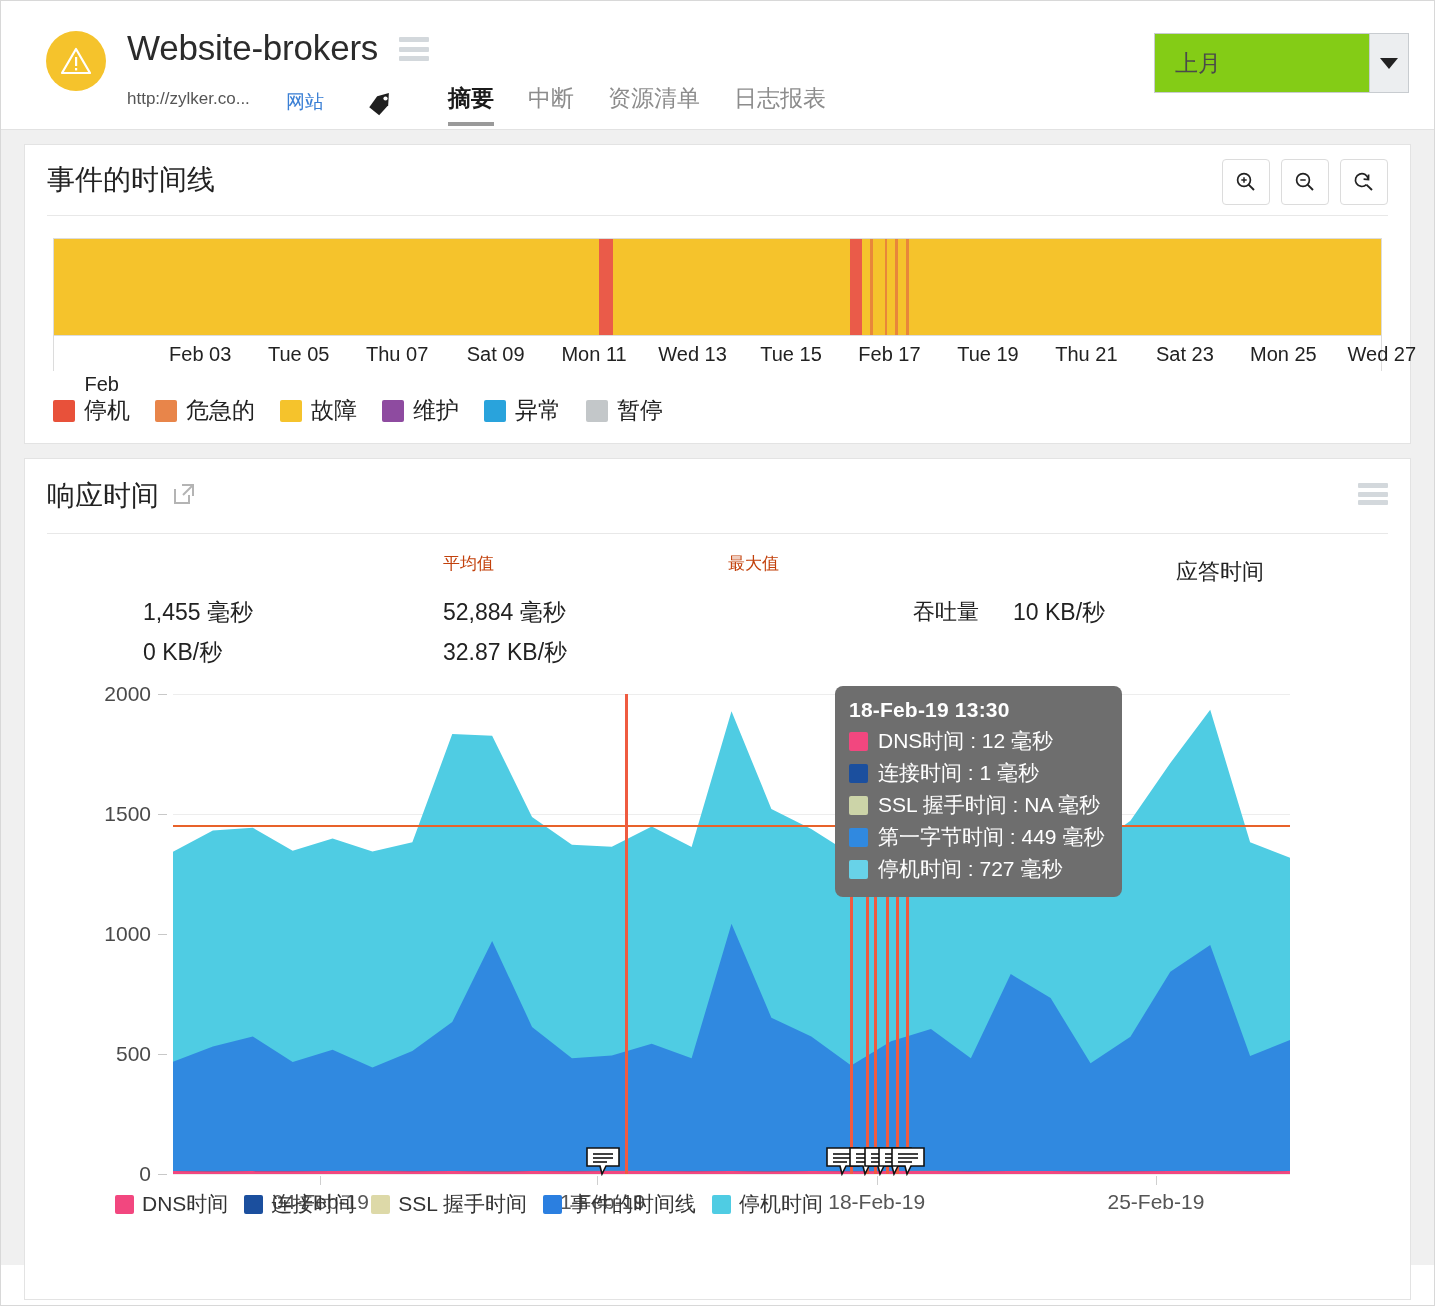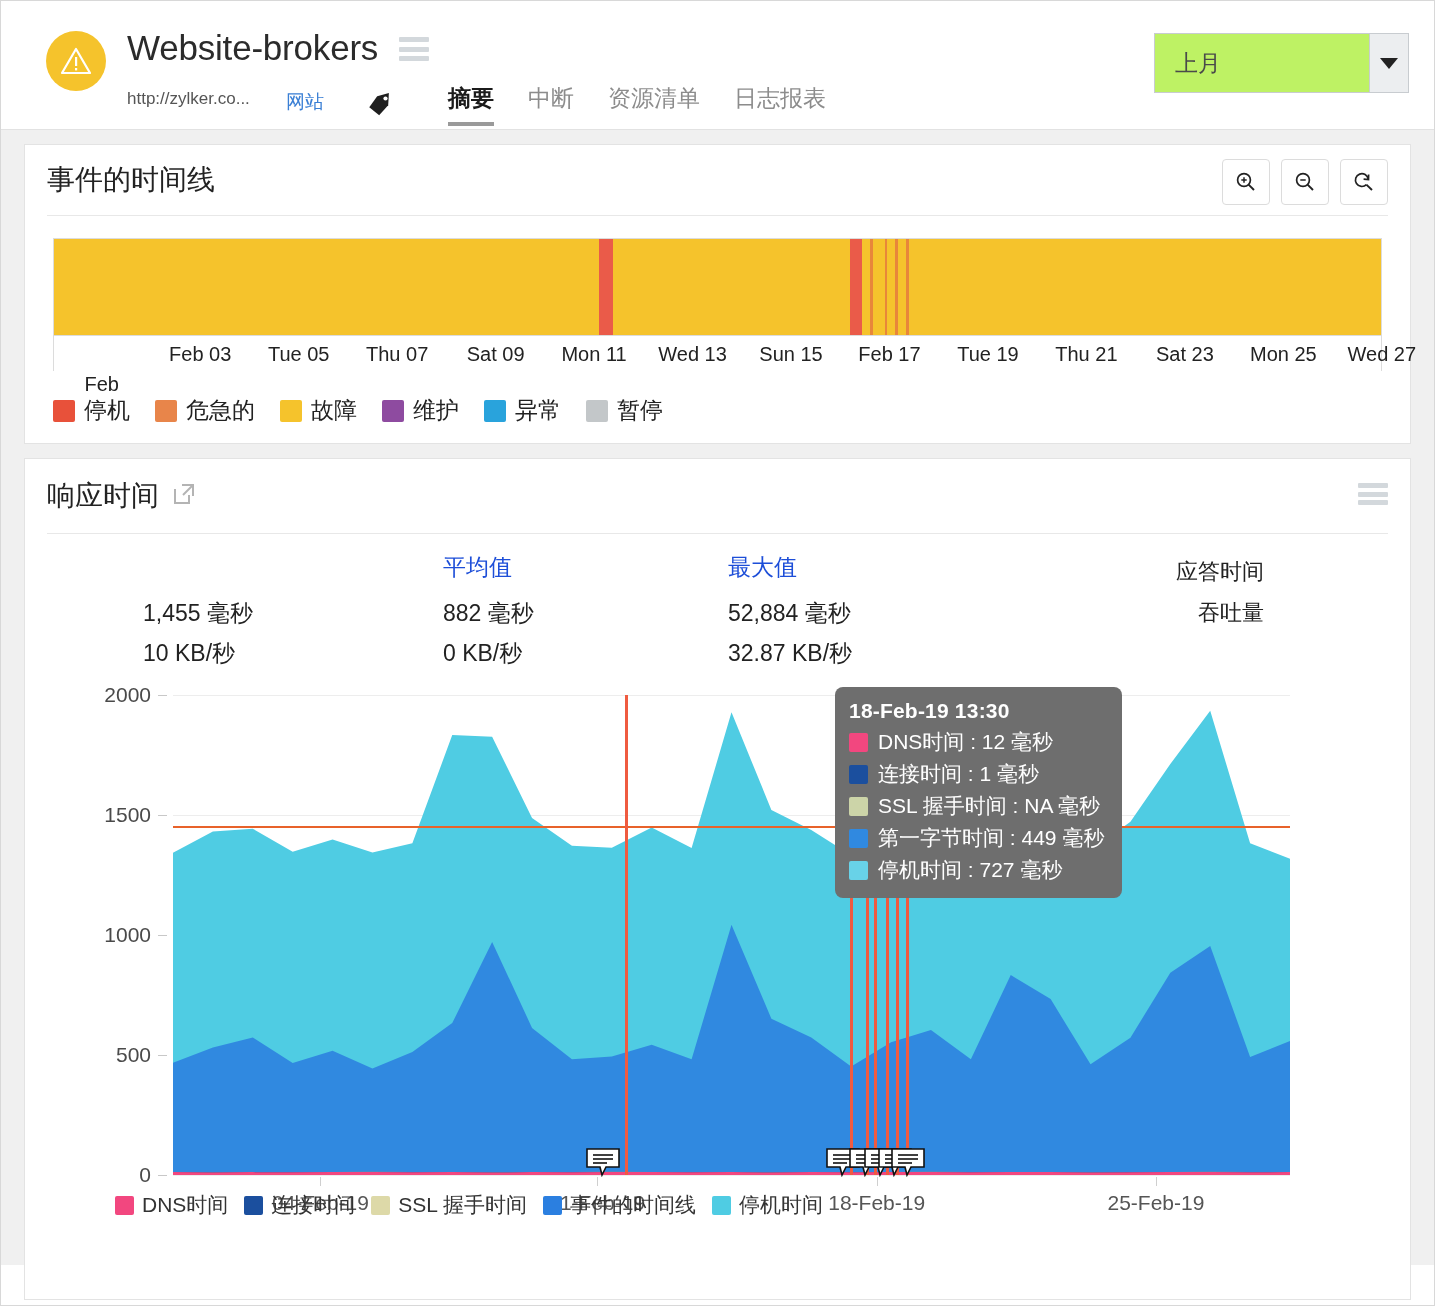--- a/index.html
+++ b/index.html
@@ -19,21 +19,21 @@
   .title{position:absolute;left:126px;top:27px;font-size:35px;color:#2b2b2b;font-weight:400;letter-spacing:-.2px;}
   .title-menu{position:absolute;left:398px;top:36px;width:30px;height:24px;display:flex;flex-direction:column;justify-content:space-between;}
   .title-menu i{display:block;height:5px;background:#d3d8dc;border-radius:1px;}
   .url{position:absolute;left:126px;top:88px;font-size:17px;color:#555;}
   .site-link{position:absolute;left:285px;top:88px;font-size:19px;color:#3a7fd5;cursor:pointer;}
   .tag-icon{position:absolute;left:365px;top:88px;}
   .tabs{position:absolute;left:447px;top:82px;display:flex;align-items:flex-end;gap:34px;}
   .tab{position:relative;font-size:23px;color:#8c8c8c;padding-bottom:12px;cursor:pointer;}
   .tab.active{color:#1b1b1b;font-weight:bold;}
   .tab.active:after{content:"";position:absolute;left:0;right:0;bottom:0;height:4px;background:#9a9a9a;}
-  .period-select{position:absolute;right:25px;top:32px;width:255px;height:60px;border:1px solid #c8ccd0;background:#bef264;box-sizing:border-box;display:flex;align-items:center;cursor:pointer;}
+  .period-select{position:absolute;right:25px;top:32px;width:255px;height:60px;border:1px solid #c8ccd0;background:#84cc16;box-sizing:border-box;display:flex;align-items:center;cursor:pointer;}
   .period-select .val{flex:1;padding-left:20px;font-size:23px;color:#4a4a4a;}
   .period-select .arrowbox{width:38px;height:58px;background:#eceef0;border-left:1px solid #c8ccd0;display:flex;align-items:center;justify-content:center;}
   .caret{width:0;height:0;border-left:9px solid transparent;border-right:9px solid transparent;border-top:11px solid #222;}
 
   
   .body{background:#f0f0f0;padding:14px 23px 0 23px;box-sizing:border-box;height:1135px;}
   .card{background:#fff;border:1px solid #e3e3e3;box-sizing:border-box;}
   .card-head{position:relative;height:70px;display:flex;align-items:center;padding:0 22px;}
   .card-title{font-size:28px;color:#222;}
   .ext-icon{margin-left:12px;}
@@ -50,21 +50,21 @@
   .tl-ev{position:absolute;top:0;bottom:0;}
   .tl-axis{position:relative;height:36px;background:#fff;border-top:1px solid #dcdcdc;}
   .tl-tick{position:absolute;top:7px;font-size:20px;color:#222;transform:translateX(-50%);white-space:nowrap;}
   .tl-legend{display:flex;align-items:center;gap:9px;padding:24px 0 20px 28px;}
   .lg-item{display:flex;align-items:center;gap:9px;margin-right:16px;}
   .lg-sw{width:22px;height:22px;border-radius:2px;}
   .lg-tx{font-size:23px;color:#222;}
 
   
   .stats{display:grid;grid-template-columns:300px 285px 285px 285px;padding:18px 0 0 118px;}
-  .st-h{font-size:23px;color:#1d4ed8;padding-bottom:10px;}
+  .st-h{font-size:17px;color:#c2410c;padding-bottom:10px;}
   .st-lbl{font-size:22px;color:#222;text-align:right;padding-right:34px;line-height:40px;}
   .st-val{font-size:23px;color:#222;line-height:40px;}
 
   
   .chart-area{position:relative;height:530px;margin:22px 0 0 0;}
   .yaxis{position:absolute;left:0;top:0;width:142px;height:480px;}
   .ylab{position:absolute;right:16px;font-size:21px;color:#4a4a4a;transform:translateY(-50%);}
   .plot{position:absolute;left:148px;top:0;right:120px;height:480px;}
   .gridline{position:absolute;left:0;right:0;height:1px;background:#ededed;}
   .avgline{position:absolute;left:0;right:0;height:2px;background:#e8622a;}
@@ -175,21 +175,21 @@
               <div class="tl-ev" style="left: 64.2%; width: 0.2%; background: rgb(232, 134, 58);"></div>
             </div>
           <div class="tl-axis" id="tl-axis">
               <div class="tl-tick" style="left: 3.6%; margin-top: 30px;">Feb</div>
               <div class="tl-tick" style="left: 11.02%;">Feb 03</div>
               <div class="tl-tick" style="left: 18.44%;">Tue 05</div>
               <div class="tl-tick" style="left: 25.86%;">Thu 07</div>
               <div class="tl-tick" style="left: 33.28%;">Sat 09</div>
               <div class="tl-tick" style="left: 40.7%;">Mon 11</div>
               <div class="tl-tick" style="left: 48.12%;">Wed 13</div>
-              <div class="tl-tick" style="left: 55.54%;">Sun 15</div>
+              <div class="tl-tick" style="left: 55.54%;">Tue 15</div>
               <div class="tl-tick" style="left: 62.96%;">Feb 17</div>
               <div class="tl-tick" style="left: 70.38%;">Tue 19</div>
               <div class="tl-tick" style="left: 77.8%;">Thu 21</div>
               <div class="tl-tick" style="left: 85.22%;">Sat 23</div>
               <div class="tl-tick" style="left: 92.64%;">Mon 25</div>
               <div class="tl-tick" style="left: 100.06%;">Wed 27</div>
             </div>
         </div>
       </div>
 
@@ -239,21 +239,20 @@
       </div>
       <div class="card-sep"></div>
 
       <div class="stats">
         <div></div>
         <div class="st-h">平均值</div>
         <div class="st-h">最大值</div>
 
         <div class="st-lbl">应答时间</div>
         <div class="st-val">1,455 毫秒</div>
-        <div class="st-val">882 毫秒</div>
         <div class="st-val">52,884 毫秒</div>
 
         <div class="st-lbl">吞吐量</div>
         <div class="st-val">10 KB/秒</div>
         <div class="st-val">0 KB/秒</div>
         <div class="st-val">32.87 KB/秒</div>
       </div>
 
       <div class="chart-area">
         <div class="yaxis" id="yaxis">

